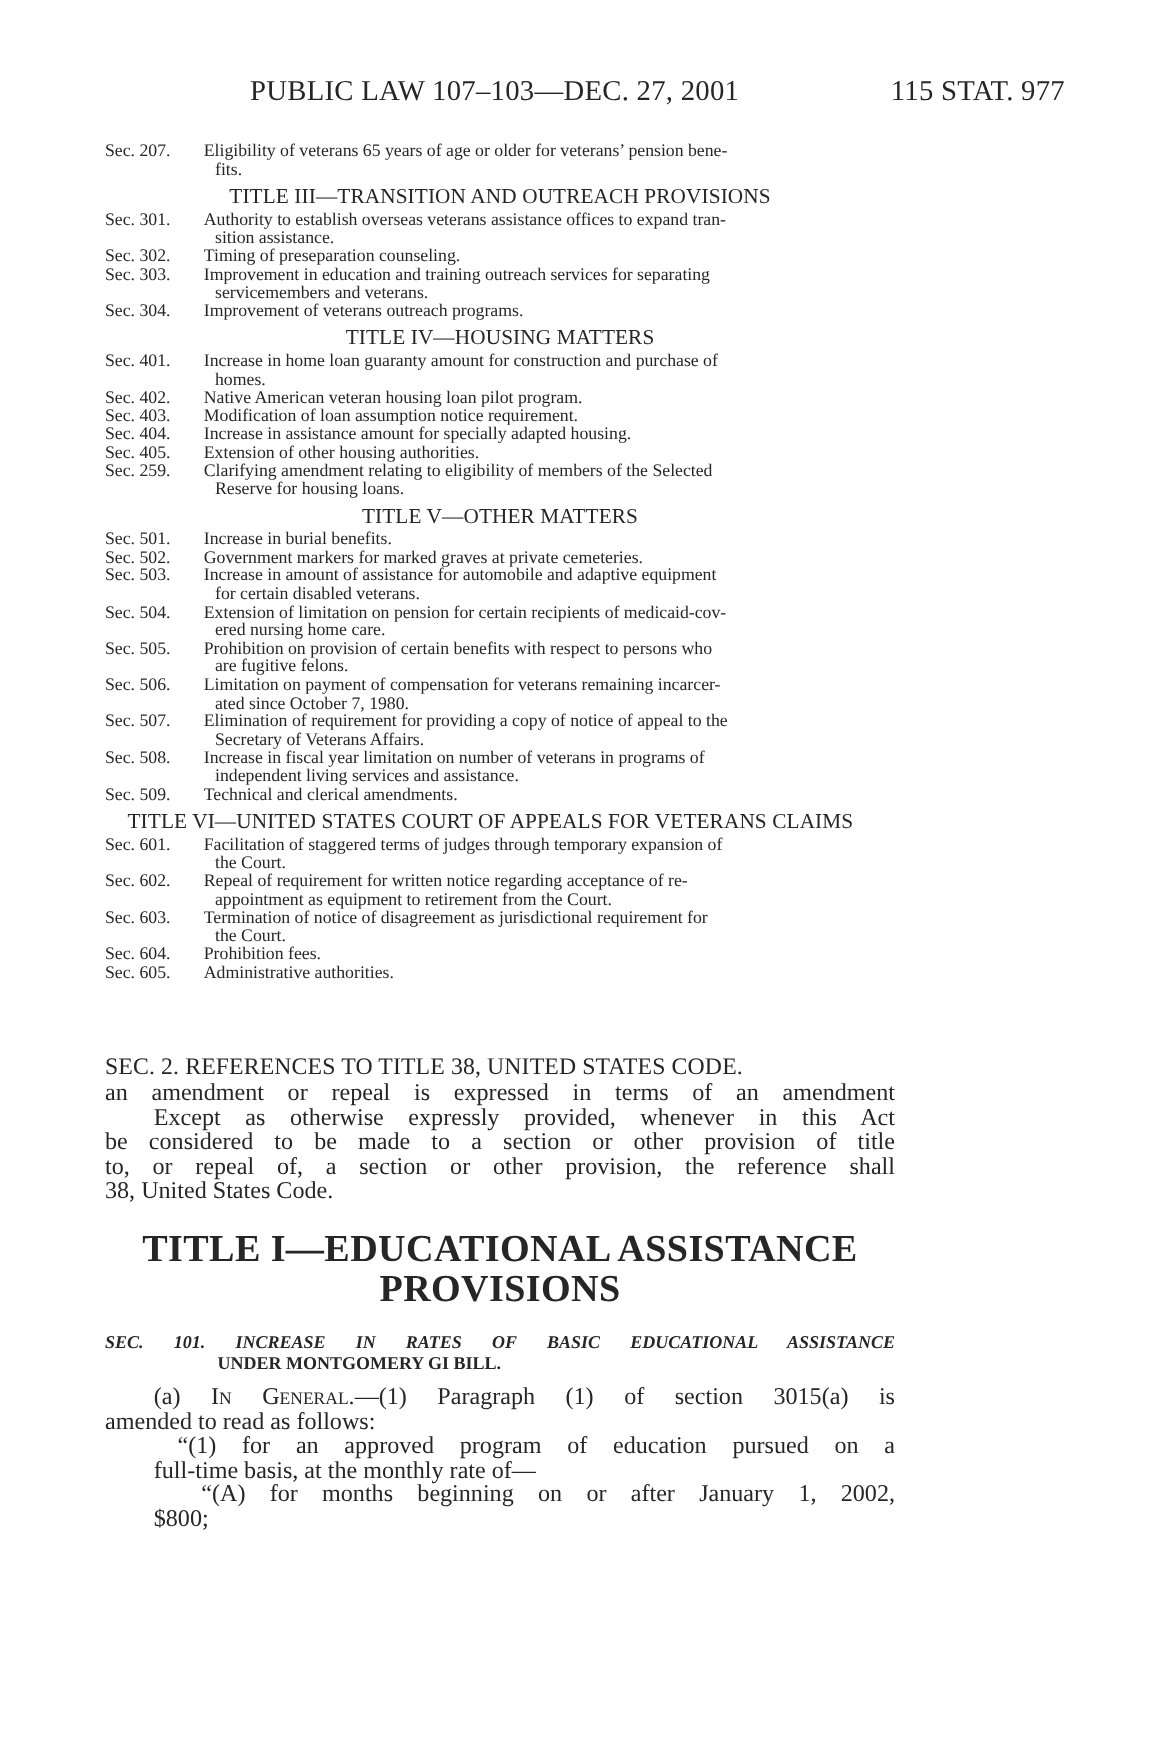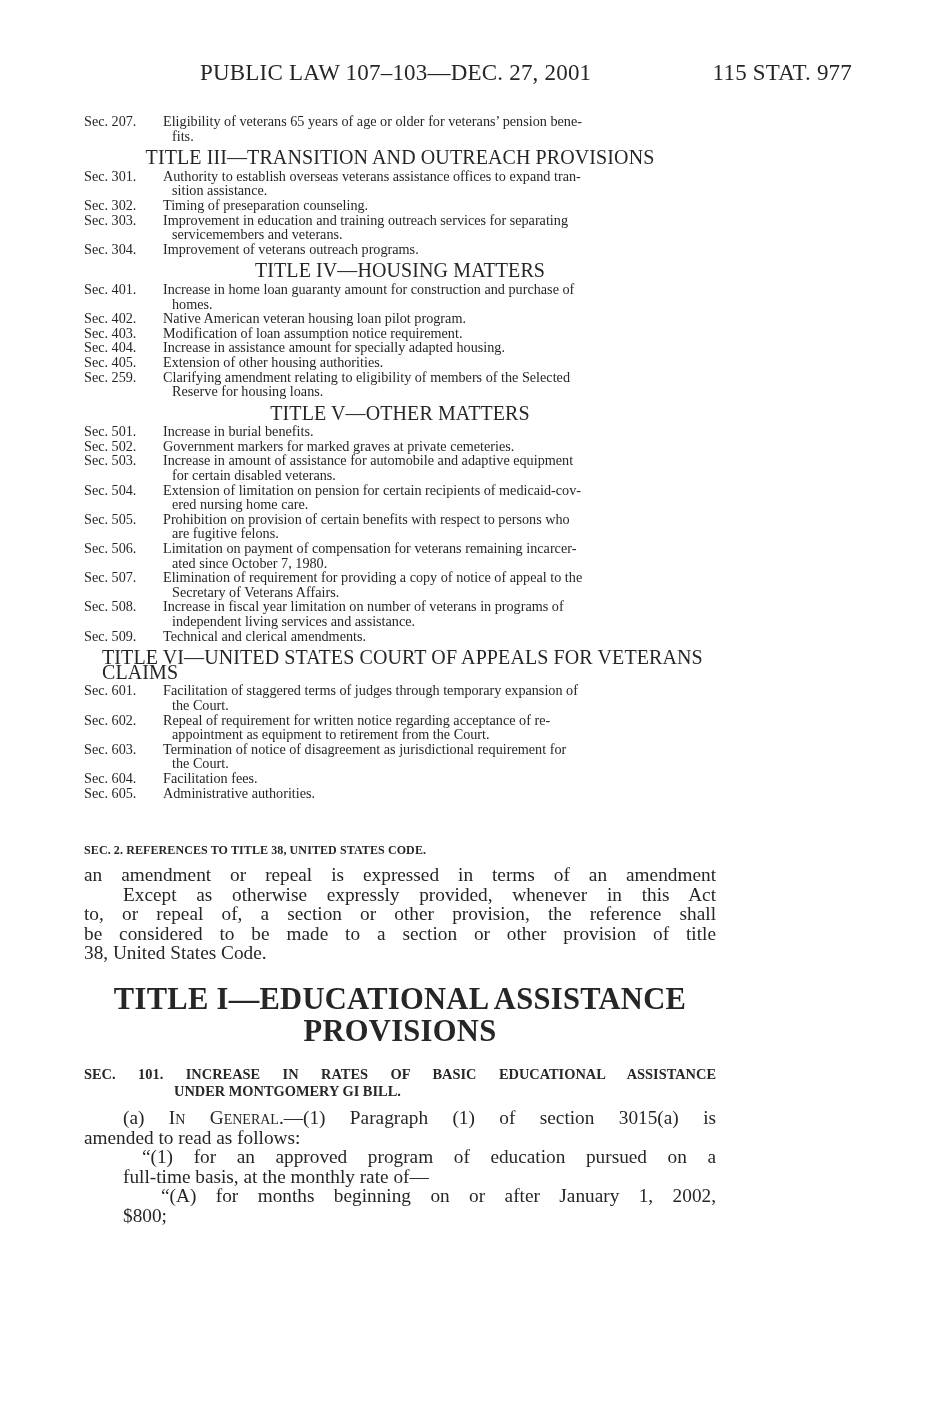--- a/index.html
+++ b/index.html
@@ -9,48 +9,48 @@
   }
   .page { position: absolute; left: 0; top: 0; width: 865px; height: 1409px; }
   .running-head {
     position: absolute; top: 60px; left: 200px; width: 652px; height: 30px;
     font-size: 23px; letter-spacing: 0.2px;
   }
   .running-head .law { position: absolute; left: 0; top: 0; }
   .running-head .stat { position: absolute; right: 0; top: 0; }
 
   .toc { position: absolute; left: 84px; top: 114px; width: 632px; font-size: 14.2px; line-height: 14.6px; }
-  .toc-title { text-align: center; margin: 7px 0 4px 0; font-size: 20px; letter-spacing: 0.1px; }
+  .toc-title { text-align: center; margin: 7px 0 4px 0; font-size: 17px; letter-spacing: 0.1px; }
   .toc-title.wide { text-align: left; padding-left: 18px; }
   .toc-entry { position: relative; padding-left: 79px; text-align: justify; text-align-last: left; }
   .toc-entry .num { position: absolute; left: 0; top: 0; width: 76px; }
   .toc-entry .txt { display: block; }
   .toc-entry .cont { display: block; padding-left: 9px; }
 
   .sec-head {
-    position: absolute; left: 84px; top: 843px; font-weight: bold;
-    font-size: 12px; letter-spacing: 0.1px;
+    position: absolute; left: 84px; top: 843px; font-weight: normal;
+    font-size: 19px; letter-spacing: 0.1px;
   }
   .para {
     position: absolute; left: 84px; top: 865px; width: 632px;
     font-size: 19.3px; line-height: 19.5px; text-align: justify;
   }
   .para .l { display: block; text-align: justify; text-align-last: justify; }
   .para .l.last { text-align-last: left; }
   .para .l.first { padding-left: 39px; }
 
   .title-big {
     position: absolute; left: 84px; top: 983px; width: 632px; text-align: center;
     font-weight: bold; font-size: 30.5px; line-height: 32px; letter-spacing: 0.3px;
   }
   .sec101 {
     position: absolute; left: 84px; top: 1066px; width: 632px;
     font-weight: bold; font-size: 14.4px; line-height: 17px;
   }
-  .sec101 .l1 { display: block; text-align: justify; text-align-last: justify; }
+  .sec101 .l1 { display: block; text-align: justify; text-align-last: justify; font-style: italic; }
   .sec101 .l2 { display: block; padding-left: 90px; }
 
   .body-text { position: absolute; left: 84px; top: 1108px; width: 632px; font-size: 19.3px; line-height: 19.5px; }
   .body-text .l { display: block; }
   .body-text .j { text-align: justify; text-align-last: justify; }
   .sc { font-variant: small-caps; }
 </style>
 </head>
 <body>
 
@@ -172,35 +172,35 @@
       <span class="txt">Repeal of requirement for written notice regarding acceptance of re-</span>
       <span class="cont">appointment as equipment to retirement from the Court.</span>
     </div>
     <div class="toc-entry">
       <span class="num">Sec. 603.</span>
       <span class="txt">Termination of notice of disagreement as jurisdictional requirement for</span>
       <span class="cont">the Court.</span>
     </div>
     <div class="toc-entry">
       <span class="num">Sec. 604.</span>
-      <span class="txt">Facilitation fees.</span>
+      <span class="txt">Prohibition fees.</span>
     </div>
     <div class="toc-entry">
       <span class="num">Sec. 605.</span>
       <span class="txt">Administrative authorities.</span>
     </div>
   </div>
 
   <div class="sec-head">SEC. 2. REFERENCES TO TITLE 38, UNITED STATES CODE.</div>
 
   <div class="para">
     <span class="l">an amendment or repeal is expressed in terms of an amendment</span>
     <span class="l first">Except as otherwise expressly provided, whenever in this Act</span>
+    <span class="l">be considered to be made to a section or other provision of title</span>
     <span class="l">to, or repeal of, a section or other provision, the reference shall</span>
-    <span class="l">be considered to be made to a section or other provision of title</span>
     <span class="l last">38, United States Code.</span>
   </div>
 
   <div class="title-big">
     <div>TITLE I—EDUCATIONAL ASSISTANCE</div>
     <div>PROVISIONS</div>
   </div>
 
   <div class="sec101">
     <span class="l1">SEC. 101. INCREASE IN RATES OF BASIC EDUCATIONAL ASSISTANCE</span>

